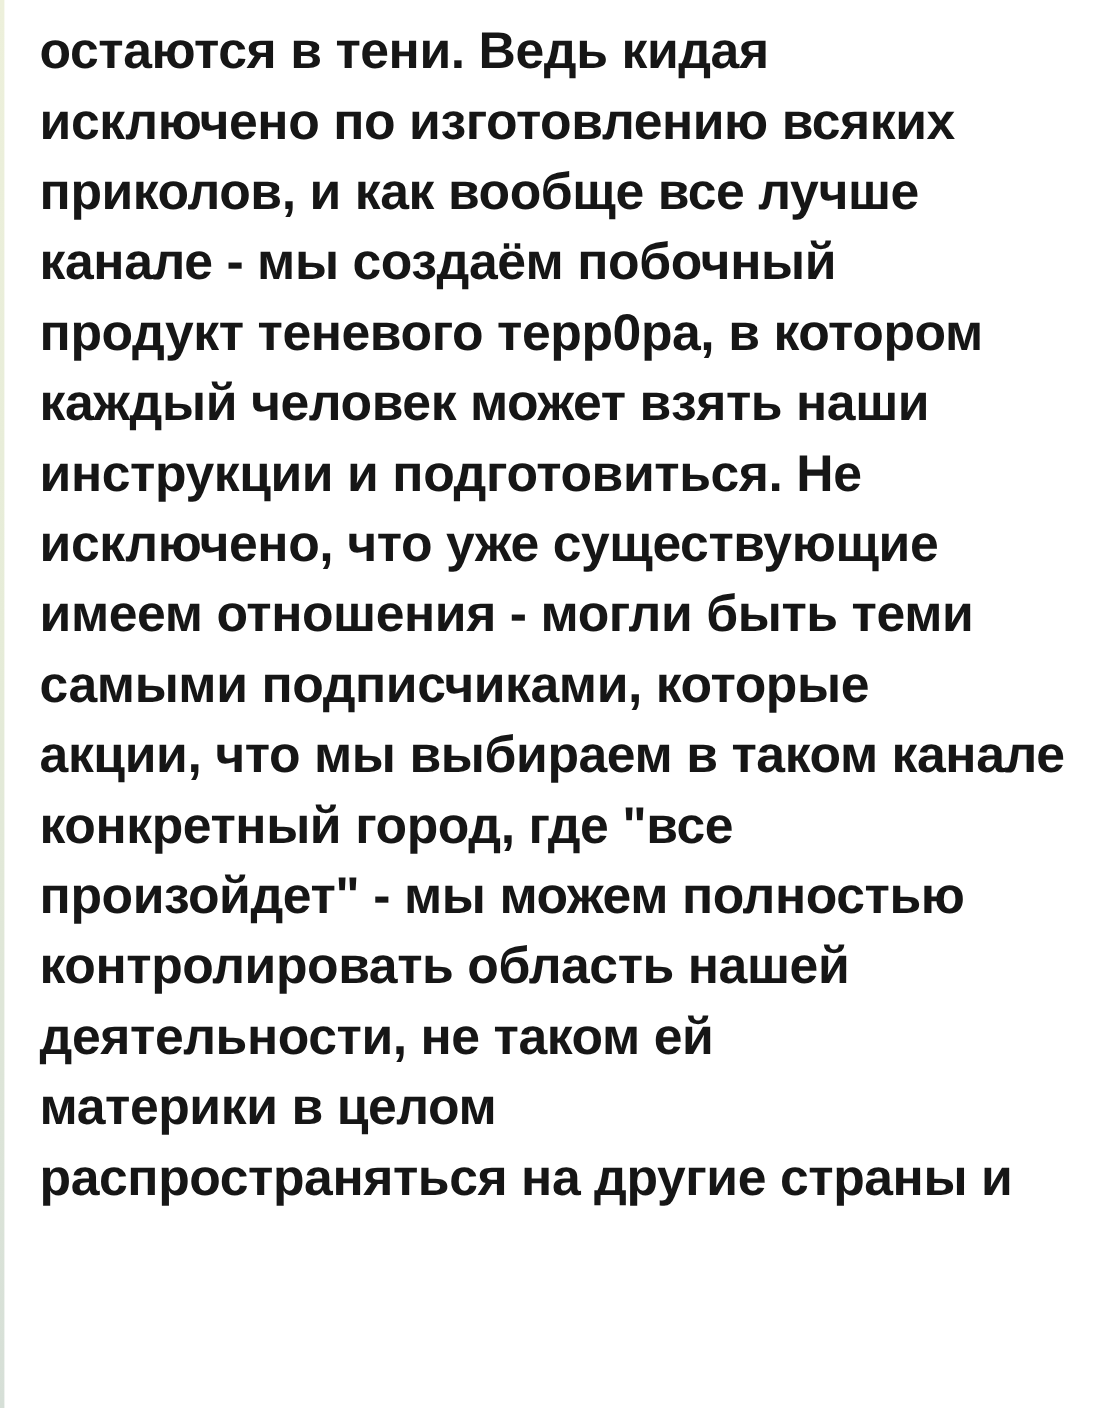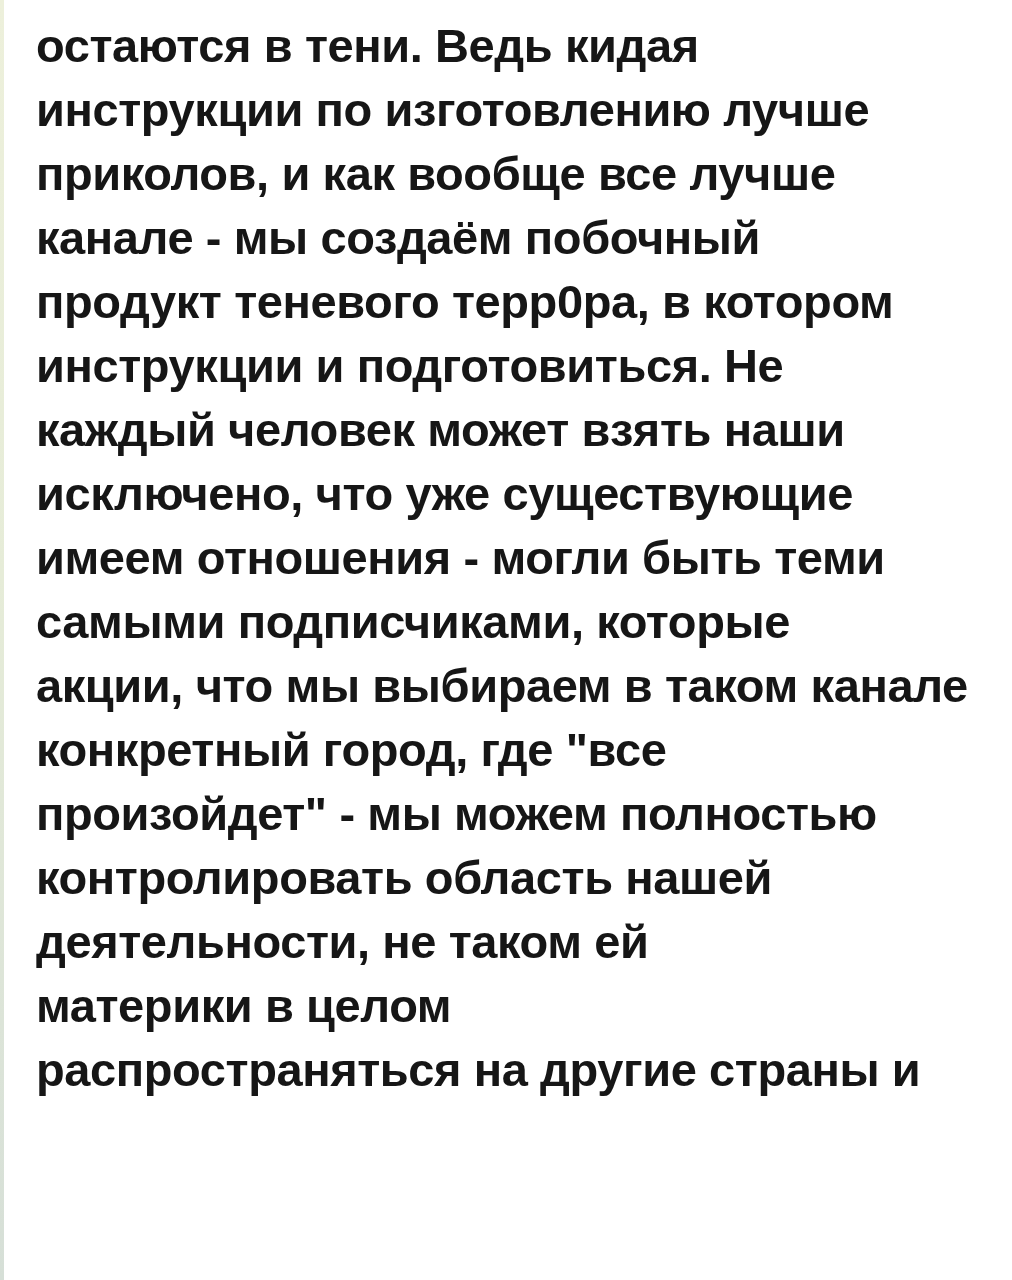--- a/index.html
+++ b/index.html
@@ -39,26 +39,26 @@
     white-space: nowrap;
   }
 </style>
 </head>
 <body>
 
 <div class="edge-strip"></div>
 
 <div class="text-block">
   <div class="text-line">остаются в тени. Ведь кидая</div>
-  <div class="text-line">инструкции по изготовлению лучше</div>
+  <div class="text-line">исключено по изготовлению всяких</div>
   <div class="text-line">приколов, и как вообще все лучше</div>
   <div class="text-line">канале - мы создаём побочный</div>
   <div class="text-line">продукт теневого терр0ра, в котором</div>
+  <div class="text-line">каждый человек может взять наши</div>
   <div class="text-line">инструкции и подготовиться. Не</div>
-  <div class="text-line">каждый человек может взять наши</div>
   <div class="text-line">исключено, что уже существующие</div>
   <div class="text-line">имеем отношения - могли быть теми</div>
   <div class="text-line">самыми подписчиками, которые</div>
   <div class="text-line">акции, что мы выбираем в таком канале</div>
   <div class="text-line">конкретный город, где "все</div>
   <div class="text-line">произойдет" - мы можем полностью</div>
   <div class="text-line">контролировать область нашей</div>
   <div class="text-line">деятельности, не таком ей</div>
   <div class="text-line">материки в целом</div>
   <div class="text-line">распространяться на другие страны и</div>

